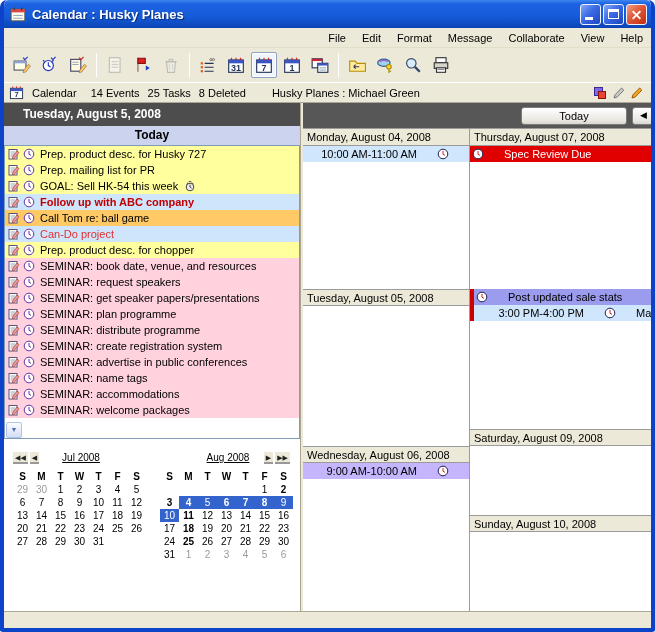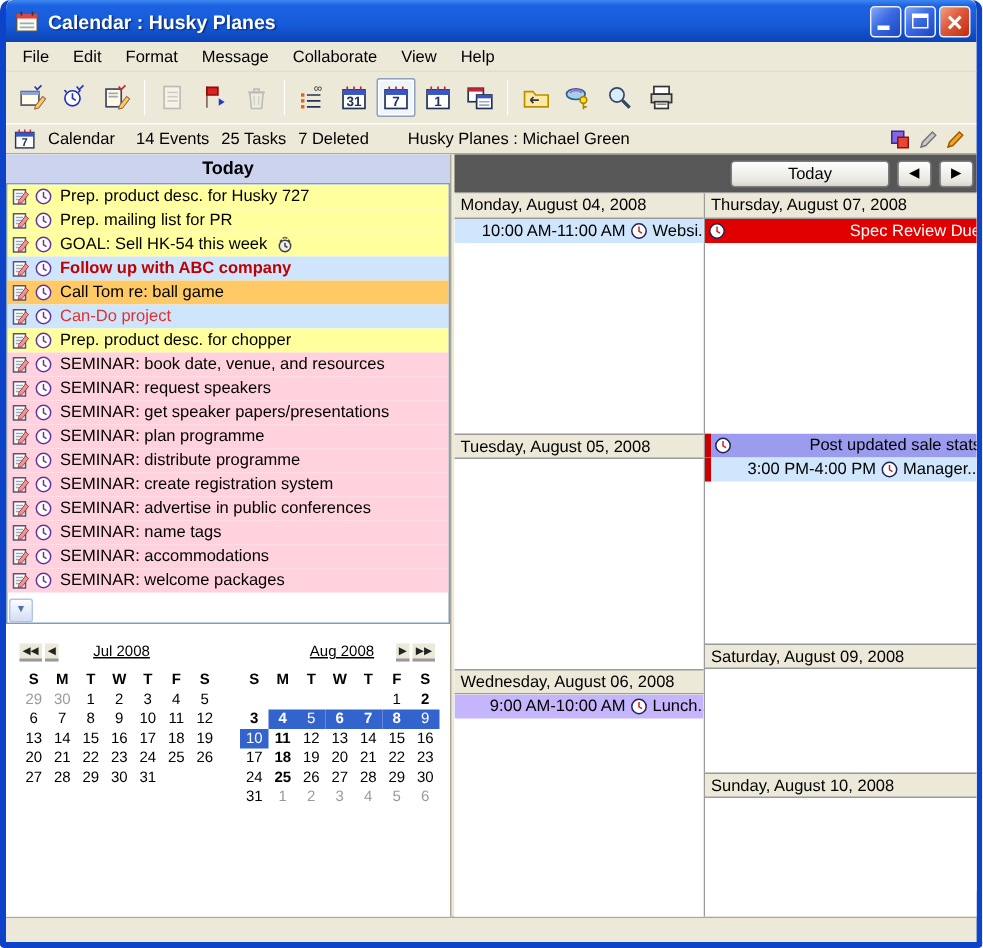--- a/index.html
+++ b/index.html
@@ -19,22 +19,22 @@
   .winbtns { display:flex; gap:2px; }
   .wb { width:21px; height:21px; border:1px solid #eef3ff; border-radius:3px; position:relative; cursor:pointer; }
   .wb.min,.wb.max { background:linear-gradient(135deg,#86a8f4 0%,#3a6ae4 45%,#1e46c0 100%); }
   .wb.close { background:linear-gradient(135deg,#f2a084 0%,#e0583a 45%,#c22c0d 100%); }
   .glyph-min { position:absolute; left:4px; bottom:4px; width:8px; height:3px; background:#fff; }
   .glyph-max { position:absolute; left:4px; top:4px; width:11px; height:10px; border:1px solid #fff; border-top:3px solid #fff; }
   .x1,.x2 { position:absolute; left:4px; top:9px; width:11px; height:2px; background:#fff; }
   .x1 { transform:rotate(45deg); } .x2 { transform:rotate(-45deg); }
 
   
-  .menubar { height:20px; background:#ece9d8; display:flex; align-items:center; padding-left:3px;
-    font-size:11px; border-bottom:1px solid #e2dfc9; }
+  .menubar { height:20px; background:#ece9d8; display:flex; align-items:center; padding-left:15px;
+    font-size:11px; border-bottom:1px solid #e2dfc9;justify-content:flex-end; }
   .menu-item { padding:2px 8px; cursor:default; }
 
   .toolbar { height:34px; display:flex; align-items:center; padding-left:4px; background:#ece9d8; }
   .tb-btn { width:26px; height:26px; display:inline-flex; align-items:center; justify-content:center;
     border:1px solid transparent; border-radius:2px; margin:0 1px; }
   .tb-btn.selected { border:1px solid #8f9fc0; background:#f0f5fc; box-shadow:inset 0 0 0 1px #fff; }
   .tb-btn.disabled { opacity:.45; filter:grayscale(1); }
   .tb-sep { width:1px; height:24px; background:#cdc9b5; border-right:1px solid #fff; margin:0 4px; }
 
   .infobar { height:21px; background:#ece9d8; border-top:1px solid #fff; border-bottom:1px solid #aca899;
@@ -99,22 +99,22 @@
   .btn-arrow { width:23px; height:18px; background:linear-gradient(180deg,#ffffff,#e8e6e0 80%,#d8d5cc);
     border:1px solid #7b7b7b; border-radius:3px; font-size:9px; line-height:15px; cursor:pointer; }
   .rp-grid { flex:1; display:flex; background:#fff; border-top:1px solid #9b9b9b; }
   .rp-col { display:flex; flex-direction:column; }
   .rp-col.c0 { width:167px; border-right:1px solid #9b9b9b; }
   .rp-col.c1 { flex:1; }
   .day-header { height:17px; background:#ece9d8; border-bottom:1px solid #9b9b9b; font-size:11px;
     line-height:16px; padding-left:4px; white-space:nowrap; overflow:hidden; }
   .day-header + .day-cell + .day-header, .day-cell + .day-header { border-top:1px solid #9b9b9b; }
   .day-cell { background:#fff; overflow:hidden; }
-  .event { height:16px; display:flex; align-items:center; font-size:11px; gap:3px; padding-left:2px;
-    white-space:nowrap; overflow:hidden; cursor:default;justify-content:space-between; }
+  .event { height:16px; display:flex; align-items:center; font-size:11px; gap:20px; padding-left:2px;
+    white-space:nowrap; overflow:hidden; cursor:default; }
   .event .etime { width:112px; text-align:right; flex:none; }
   .event .eicon { display:inline-flex; flex:none; }
   .e-blue { background:#cfe6fc; }
   .e-green { background:#c4b5fd; }
   .e-red { background:#e10000; color:#fff; }
   .e-purple { background:#9c9cef; }
   .redbar { border-left:4px solid #cc0000; }
   .redbar .etime { width:108px; }
 
   .bottombar { height:17px; background:#ece9d8; border-top:1px solid #aca899; }
@@ -301,21 +301,21 @@
           <rect x="1.5" y="3.5" width="13" height="3" fill="#3a56c4"></rect>
           <line x1="4" y1="1.5" x2="4" y2="3.5" stroke="#c22"></line>
           <line x1="8" y1="1.5" x2="8" y2="3.5" stroke="#c22"></line>
           <line x1="12" y1="1.5" x2="12" y2="3.5" stroke="#c22"></line>
           <text x="8" y="13" font-size="8" font-weight="bold" fill="#235" text-anchor="middle">7</text>
         </svg>
     </span>
     <span class="ib-label">Calendar</span>
     <span>14 Events</span>
     <span>25 Tasks</span>
-    <span>7 Deleted</span>
+    <span>8 Deleted</span>
     <span class="ib-owner">Husky Planes : Michael Green</span>
     <div class="ib-right">
       <span style="display:inline-flex">
         <svg width="14" height="14" viewBox="0 0 14 14">
             <rect x="1.5" y="1.5" width="8" height="8" fill="#8565e8" stroke="#3a2a90"></rect>
             <rect x="5.5" y="5.5" width="7" height="7" fill="#e84438" stroke="#8a1408"></rect>
           </svg>
       </span>
       <span style="display:inline-flex">
         <svg width="13" height="13" viewBox="0 0 13 13">
@@ -326,20 +326,21 @@
         <svg width="13" height="13" viewBox="0 0 13 13">
             <path d="M2 12l1-3.2L9.6 2l2.2 2.2L5.2 11z" fill="#f5a623" stroke="#9a5a00"></path>
           </svg>
       </span>
     </div>
   </div>
 
   <div class="main">
 
     <div class="left-panel">
+      <div class="lp-date">Tuesday, August 5, 2008</div>
       <div class="lp-today">Today</div>
       <div class="task-box">
         <div class="task-rows" id="tasklist">
             <div class="task-row t-yellow">
               <span class="ticon">
                 <svg width="12" height="12" viewBox="0 0 12 12" style="flex:none">
                   <rect x="1" y="1.5" width="8" height="9.5" fill="#fff" stroke="#557"></rect>
                   <line x1="2.5" y1="4" x2="7.5" y2="4" stroke="#9ab"></line>
                   <line x1="2.5" y1="6" x2="7.5" y2="6" stroke="#9ab"></line>
                   <line x1="2.5" y1="8" x2="6" y2="8" stroke="#9ab"></line>

